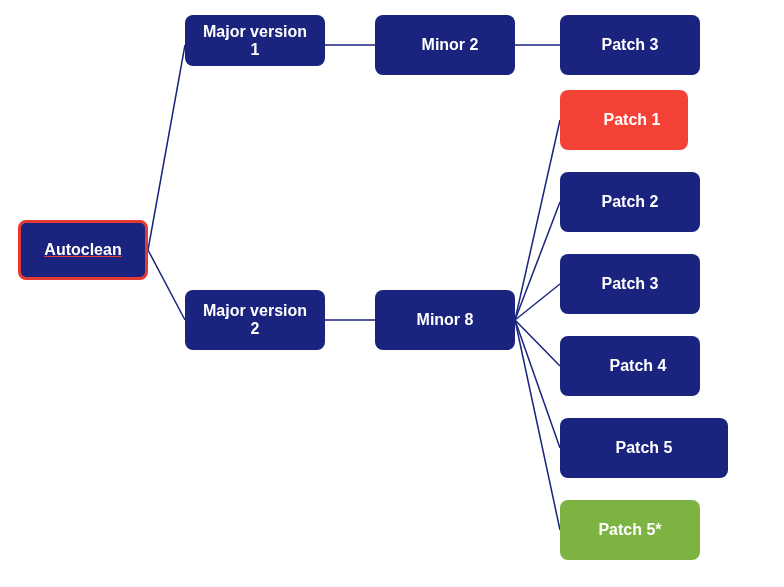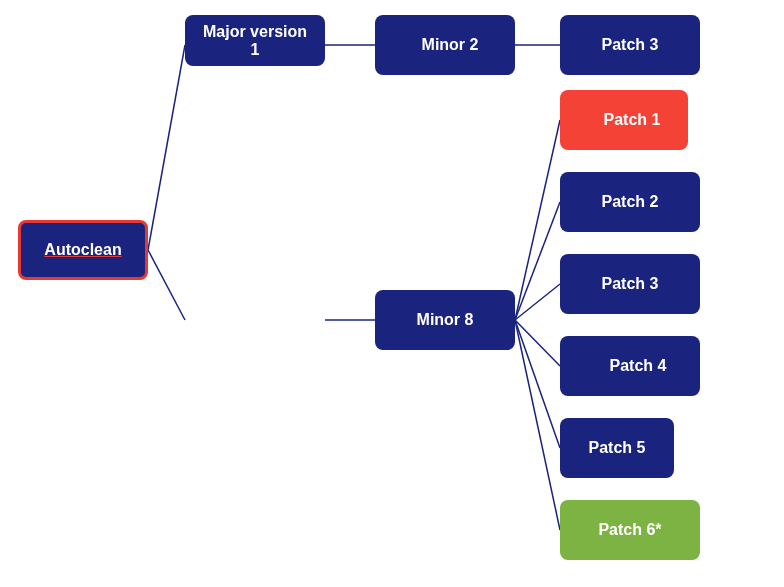--- a/index.html
+++ b/index.html
@@ -68,31 +68,32 @@
     <line x1="515" y1="320" x2="560" y2="284" stroke="#1a237e" stroke-width="1.5"></line>
     <line x1="515" y1="320" x2="560" y2="366" stroke="#1a237e" stroke-width="1.5"></line>
     <line x1="515" y1="320" x2="560" y2="448" stroke="#1a237e" stroke-width="1.5"></line>
     <line x1="515" y1="320" x2="560" y2="530" stroke="#1a237e" stroke-width="1.5"></line>
   </svg>
 
   <div class="node node-dark node-autoclean" style="left: 18px; top: 220px; width: 130px; height: 60px; text-decoration: underline rgb(229, 57, 53); border: 3px solid rgb(229, 57, 53); text-align: center;">Autoclean</div>
 
   <div class="node node-dark" style="left:185px; top:15px; width:140px; height:51px;">Major version 1</div>
 
+  <div class="node node-dark" style="left:185px; top:290px; width:140px; height:60px;">Major version 2</div>
 
   <div class="node node-dark" style="left:375px; top:15px; width:140px; height:60px;padding-left:22px;">Minor 2</div>
 
   <div class="node node-dark" style="left:375px; top:290px; width:140px; height:60px;">Minor 8</div>
 
   <div class="node node-dark" style="left:560px; top:15px; width:140px; height:60px;">Patch 3</div>
 
   <div class="node node-red" style="left:560px; top:90px; width:128px; height:60px;padding-left:28px;">Patch 1</div>
 
   <div class="node node-dark" style="left:560px; top:172px; width:140px; height:60px;">Patch 2</div>
 
   <div class="node node-dark" style="left:560px; top:254px; width:140px; height:60px;">Patch 3</div>
 
   <div class="node node-dark" style="left:560px; top:336px; width:140px; height:60px;padding-left:28px;">Patch 4</div>
 
-  <div class="node node-dark" style="left:560px; top:418px; width:114px; height:60px;">Patch 5</div>
+  <div class="node node-dark" style="left:560px; top:418px; width:168px; height:60px;">Patch 5</div>
 
-  <div class="node node-green" style="left:560px; top:500px; width:140px; height:60px;">Patch 6*</div>
+  <div class="node node-green" style="left:560px; top:500px; width:140px; height:60px;">Patch 5*</div>
 </div>
 
 </body></html>

